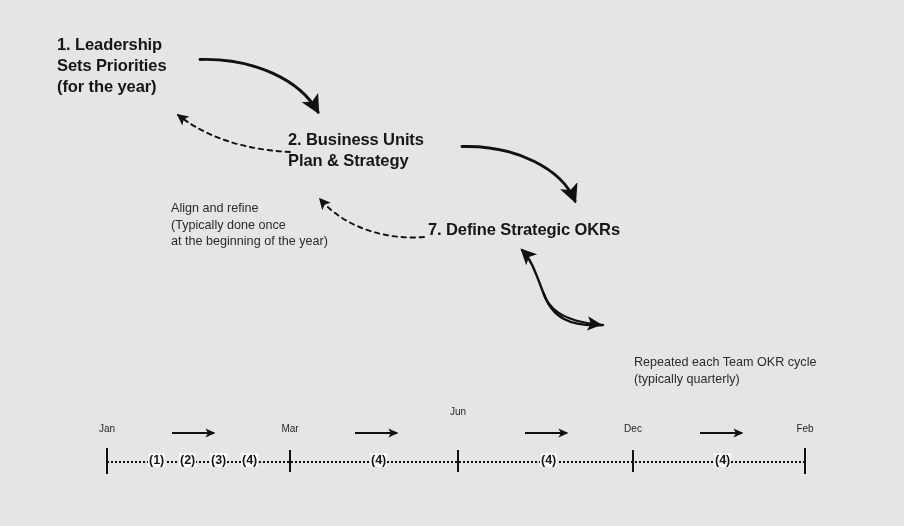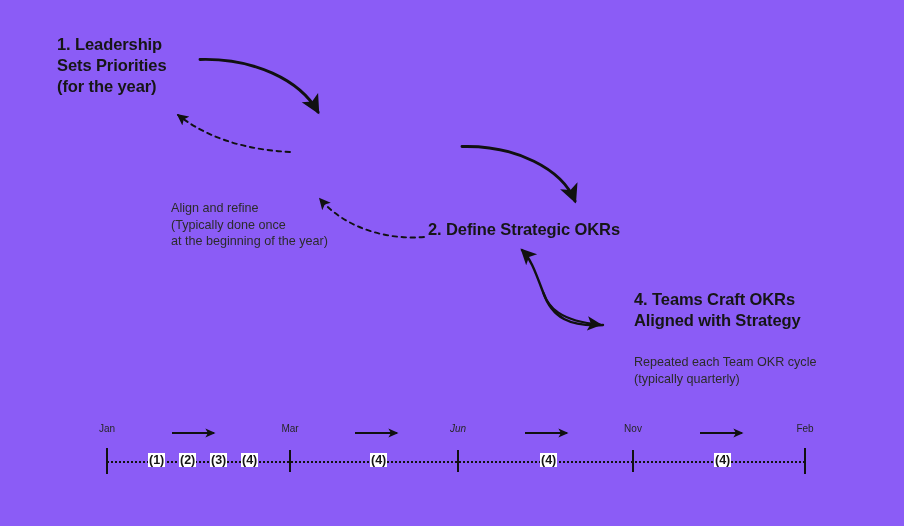--- a/index.html
+++ b/index.html
@@ -4,21 +4,21 @@
 <style>
   html, body {
     margin: 0;
     padding: 0;
     background: #ffffff;
   }
   #canvas {
     position: relative;
     width: 904px;
     height: 526px;
-    background: #8b5cf6;
+    background: #e5e5e5;
     overflow: hidden;
     font-family: "Liberation Sans", sans-serif;
     color: #1a1a1a;
   }
   .step-heading {
     position: absolute;
     font-weight: bold;
     font-size: 16.5px;
     line-height: 21px;
     letter-spacing: -0.1px;
@@ -74,25 +74,25 @@
 </style>
 </head>
 <body>
 
 <div id="canvas">
 
   <div class="step-heading" style="left:57px; top:34px;">1. Leadership
 Sets Priorities
 (for the year)</div>
 
+  <div class="step-heading" style="left:288px; top:129px;">2. Business Units
+Plan &amp; Strategy</div>
 
-  <div class="step-heading" style="left:428px; top:219px;">2. Define Strategic OKRs</div>
+  <div class="step-heading" style="left:428px; top:219px;">7. Define Strategic OKRs</div>
 
-  <div class="step-heading" style="left:634px; top:289px;">4. Teams Craft OKRs
-Aligned with Strategy</div>
 
   <div class="note" style="left:634px; top:354px;">Repeated each Team OKR cycle
 (typically quarterly)</div>
 
   <div class="note" style="left:171px; top:200px;">Align and refine
 (Typically done once
 at the beginning of the year)</div>
 
   <svg class="layer" viewBox="0 0 904 526">
     <defs>
@@ -113,22 +113,22 @@
 
     <path d="M 290,152 C 250,150 210,140 178,115" fill="none" stroke="#111111" stroke-width="1.9" stroke-dasharray="4.5 4.5" stroke-linecap="round" marker-end="url(#ah-dash)"></path>
 
     <path d="M 424,237 C 388,240 346,229 320,199" fill="none" stroke="#111111" stroke-width="1.9" stroke-dasharray="4.5 4.5" stroke-linecap="round" marker-end="url(#ah-dash)"></path>
   </svg>
 
   <div>
 
     <div class="month-label" style="left:87px; top:423px; width:40px;">Jan</div>
     <div class="month-label" style="left:270px; top:423px; width:40px;text-align:center;">Mar</div>
-    <div class="month-label" style="left:438px; top:423px; width:40px;font-style:italic;">Jun</div>
-    <div class="month-label" style="left:613px; top:423px; width:40px;">Nov</div>
+    <div class="month-label" style="left:438px; top:406px; width:40px;">Jun</div>
+    <div class="month-label" style="left:613px; top:423px; width:40px;">Dec</div>
     <div class="month-label" style="left:785px; top:423px; width:40px;">Feb</div>
 
     <svg class="layer" viewBox="0 0 904 526">
       <defs>
         <marker id="ah-tl" viewBox="0 0 10 10" refX="8" refY="5" markerWidth="6" markerHeight="6" orient="auto-start-reverse">
           <path d="M 0 0.8 L 9.4 5 L 0 9.2 L 2.4 5 Z" fill="#111111"></path>
         </marker>
       </defs>
       <line x1="172" y1="433" x2="214" y2="433" stroke="#111111" stroke-width="1.8" marker-end="url(#ah-tl)"></line>
       <line x1="355" y1="433" x2="397" y2="433" stroke="#111111" stroke-width="1.8" marker-end="url(#ah-tl)"></line>

